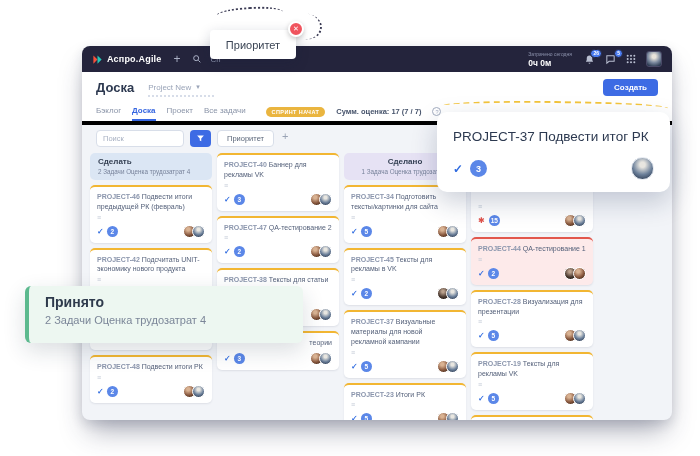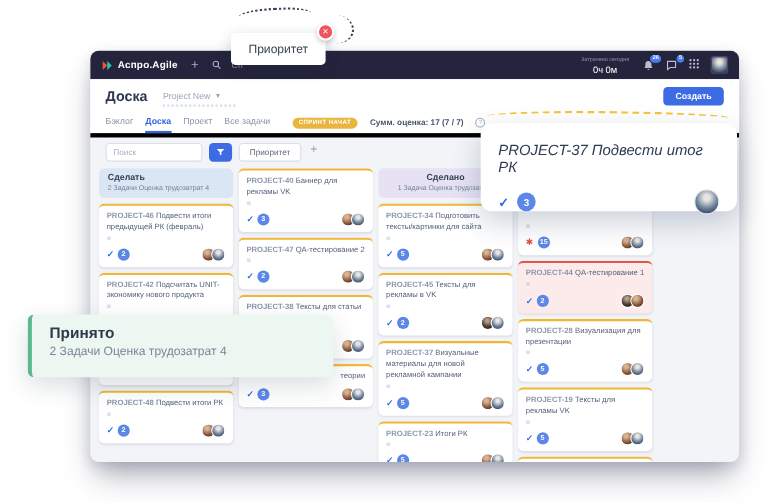--- a/index.html
+++ b/index.html
@@ -14,21 +14,21 @@
   
   .topbar{flex:0 0 26px;background:#24243c;display:flex;align-items:center;padding:0 10px;}
   .logo{display:flex;align-items:center;gap:4px;}
   .app-name{color:#fff;font-size:9px;font-weight:700;letter-spacing:.2px;}
   .tb-icon{color:#aab0c5;margin-left:11px;display:flex;align-items:center;}
   .tb-plus{font-size:12px;line-height:1;color:#aab0c5;margin-left:12px;}
   .nav-partial{color:#8e95ad;font-size:8px;margin-left:9px;}
   .tb-right{margin-left:auto;display:flex;align-items:center;gap:10px;}
   .time-block{margin-right:2px;}
   .time-caption{font-size:5px;color:#8d93ad;}
-  .time-value{font-size:8.5px;color:#fff;font-weight:400;margin-top:1px;text-align:center;}
+  .time-value{font-size:8.5px;color:#fff;font-weight:700;margin-top:1px;}
   .icon-wrap{position:relative;display:flex;}
   .tb-badge{position:absolute;top:-5px;right:-7px;background:#4a7bf0;color:#fff;font-size:5px;line-height:7px;
             padding:0 2px;border-radius:5px;border:1px solid #24243c;font-weight:700;}
   .tb-avatar{width:16px;height:16px;border-radius:3px;border:1px solid #4a4a68;
              background:radial-gradient(circle at 50% 32%,#e8e3da 16%,#7d8ba0 52%,#2c3b52 88%);}
 
   
   .boardbar{flex:0 0 30px;background:#fff;display:flex;align-items:center;padding:0 14px;}
   .board-title{font-size:13px;font-weight:700;color:#2d3950;}
   .project-select{display:flex;align-items:center;gap:5px;margin-left:14px;color:#9aa4b8;font-size:8px;position:relative;cursor:pointer;}
@@ -98,21 +98,21 @@
   .scribble1{position:absolute;left:217px;top:7px;width:66px;height:13px;border-top:2px dotted #3c3c55;
              border-radius:60%;transform:rotate(-3deg);z-index:29;}
   .scribble2{position:absolute;left:298px;top:14px;width:24px;height:26px;border-right:2px dotted #3c3c55;
              border-radius:0 70% 70% 0 / 0 50% 50% 0;transform:rotate(9deg);z-index:29;}
 
   .yellow-scribble{position:absolute;left:442px;top:101px;width:226px;height:12px;border-top:2px dashed #f0c23a;
                    border-radius:50%;transform:rotate(.6deg);z-index:32;}
 
   .popup-card{position:absolute;left:437px;top:112px;width:233px;height:80px;background:#fff;border-radius:10px;
               box-shadow:0 10px 26px rgba(25,40,80,.22);z-index:31;padding:17px 16px 12px;}
-  .popup-title{font-size:13.5px;color:#2c3950;font-weight:500;font-style:italic;}
+  .popup-title{font-size:13.5px;color:#2c3950;font-weight:500;}
   .popup-meta{display:flex;align-items:center;margin-top:13px;}
   .popup-check{color:#2f6be0;font-size:12px;font-weight:700;}
   .popup-num{width:17px;height:17px;border-radius:50%;background:#5b87e8;color:#fff;font-size:9px;font-weight:600;
              display:flex;align-items:center;justify-content:center;margin-left:7px;}
   .popup-avatar{margin-left:auto;width:23px;height:23px;border-radius:50%;border:1px solid #e3e8f0;
                 background:radial-gradient(circle at 50% 32%,#e8e6e0 15%,#6d819b 55%,#2c3b52 90%);}
 
   .accepted{position:absolute;left:25px;top:286px;width:278px;height:57px;background:#edf7f1;
             border-left:4px solid #5cb98e;border-radius:6px;box-shadow:0 8px 22px rgba(30,50,70,.16);
             z-index:31;padding:8px 16px;}

